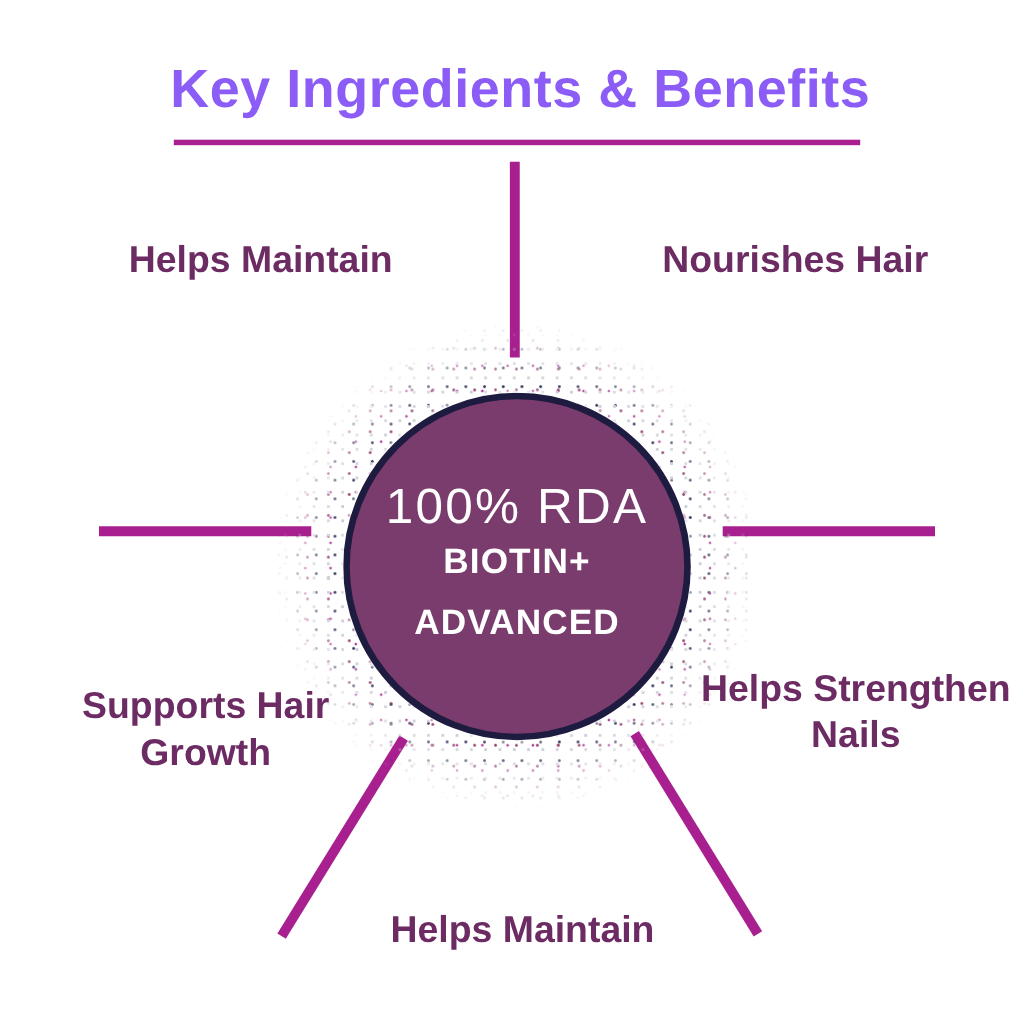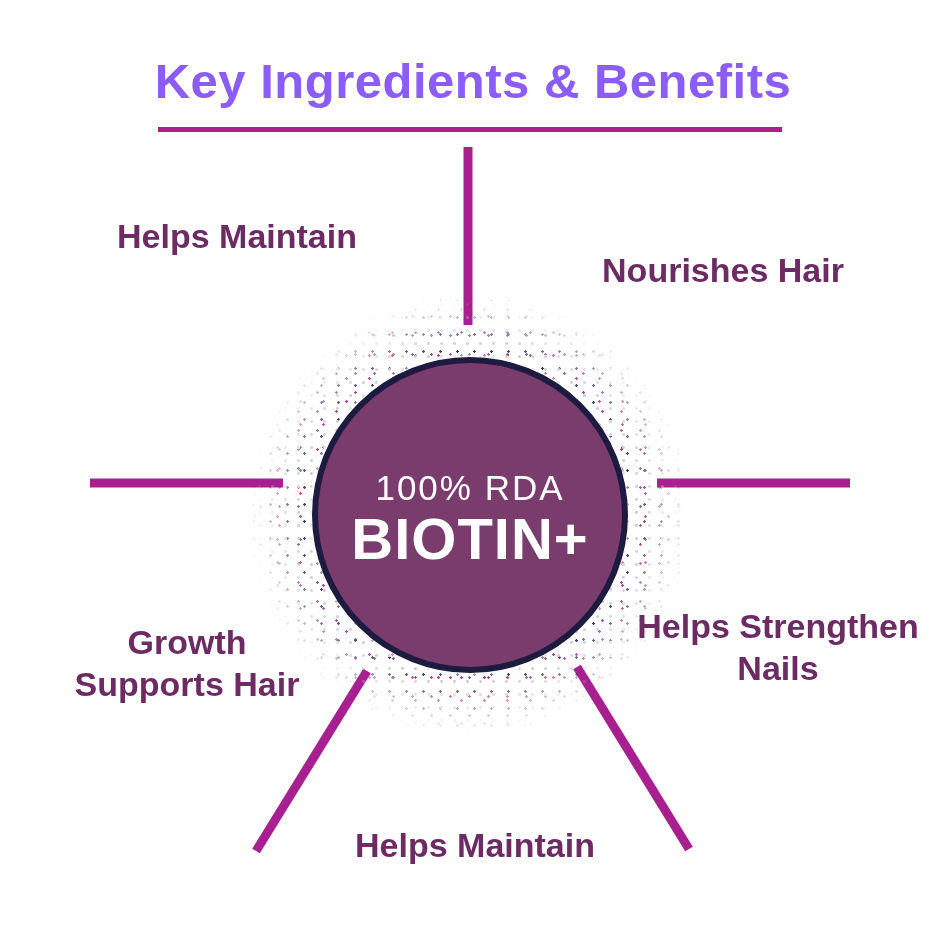--- a/index.html
+++ b/index.html
@@ -75,44 +75,44 @@
     border: 6px solid #1D1B3F;
     border-radius: 50%;
     display: flex;
     flex-direction: column;
     align-items: center;
     justify-content: center;
     transform: translateZ(0);
   }
   .circle-sub {
     color: #ffffff;
-    font-size: 35px;
+    font-size: 45px;
     font-weight: 400;
     letter-spacing: 2px;
     line-height: 46px;
     text-align: center;
   }
   .circle-main {
     color: #ffffff;
-    font-size: 58px;
+    font-size: 32px;
     font-weight: 700;
     letter-spacing: 1px;
     line-height: 55px;
   }
   .benefit {
     position: absolute;
     text-align: center;
     font-size: 34px;
     font-weight: 700;
     line-height: 42px;
     color: #6C2B63;
   }
   .benefit span { display: block; }
   .benefit.top-left   { left: 37px;  top: 215px; width: 400px; }
-  .benefit.top-right  { left: 520px; top: 215px; width: 406px; margin-top: 34px; }
+  .benefit.top-right  { left: 520px; top: 215px; width: 406px; }
   .benefit.mid-left   { left: 0px;   top: 621px; width: 374px; }
   .benefit.mid-right  { left: 578px; top: 605px; width: 400px; }
   .benefit.bottom     { left: 275px; top: 824px; width: 400px; }
 </style>
 </head>
 <body>
 
 <div class="canvas">
 
   <h1 class="page-title">Key Ingredients &amp; Benefits</h1>
@@ -124,33 +124,34 @@
     <line x1="657" y1="483" x2="850" y2="483" stroke="#A8208F" stroke-width="9"></line>
     <line x1="367" y1="671" x2="256" y2="851" stroke="#A8208F" stroke-width="9"></line>
     <line x1="577" y1="667" x2="689" y2="849" stroke="#A8208F" stroke-width="9"></line>
   </svg>
 
   <div class="dot-halo"></div>
 
   <div class="center-circle">
     <div class="circle-sub">100% RDA</div>
     <div class="circle-main">BIOTIN+</div>
+    <div class="circle-main">ADVANCED</div>
   </div>
 
   <div class="benefit top-left">
     <span>Helps Maintain</span>
   </div>
 
   <div class="benefit top-right">
     <span>Nourishes Hair</span>
   </div>
 
   <div class="benefit mid-left">
+    <span>Supports Hair</span>
     <span>Growth</span>
-    <span>Supports Hair</span>
   </div>
 
   <div class="benefit mid-right">
     <span>Helps Strengthen</span>
     <span>Nails</span>
   </div>
 
   <div class="benefit bottom">
     <span>Helps Maintain</span>
   </div>

